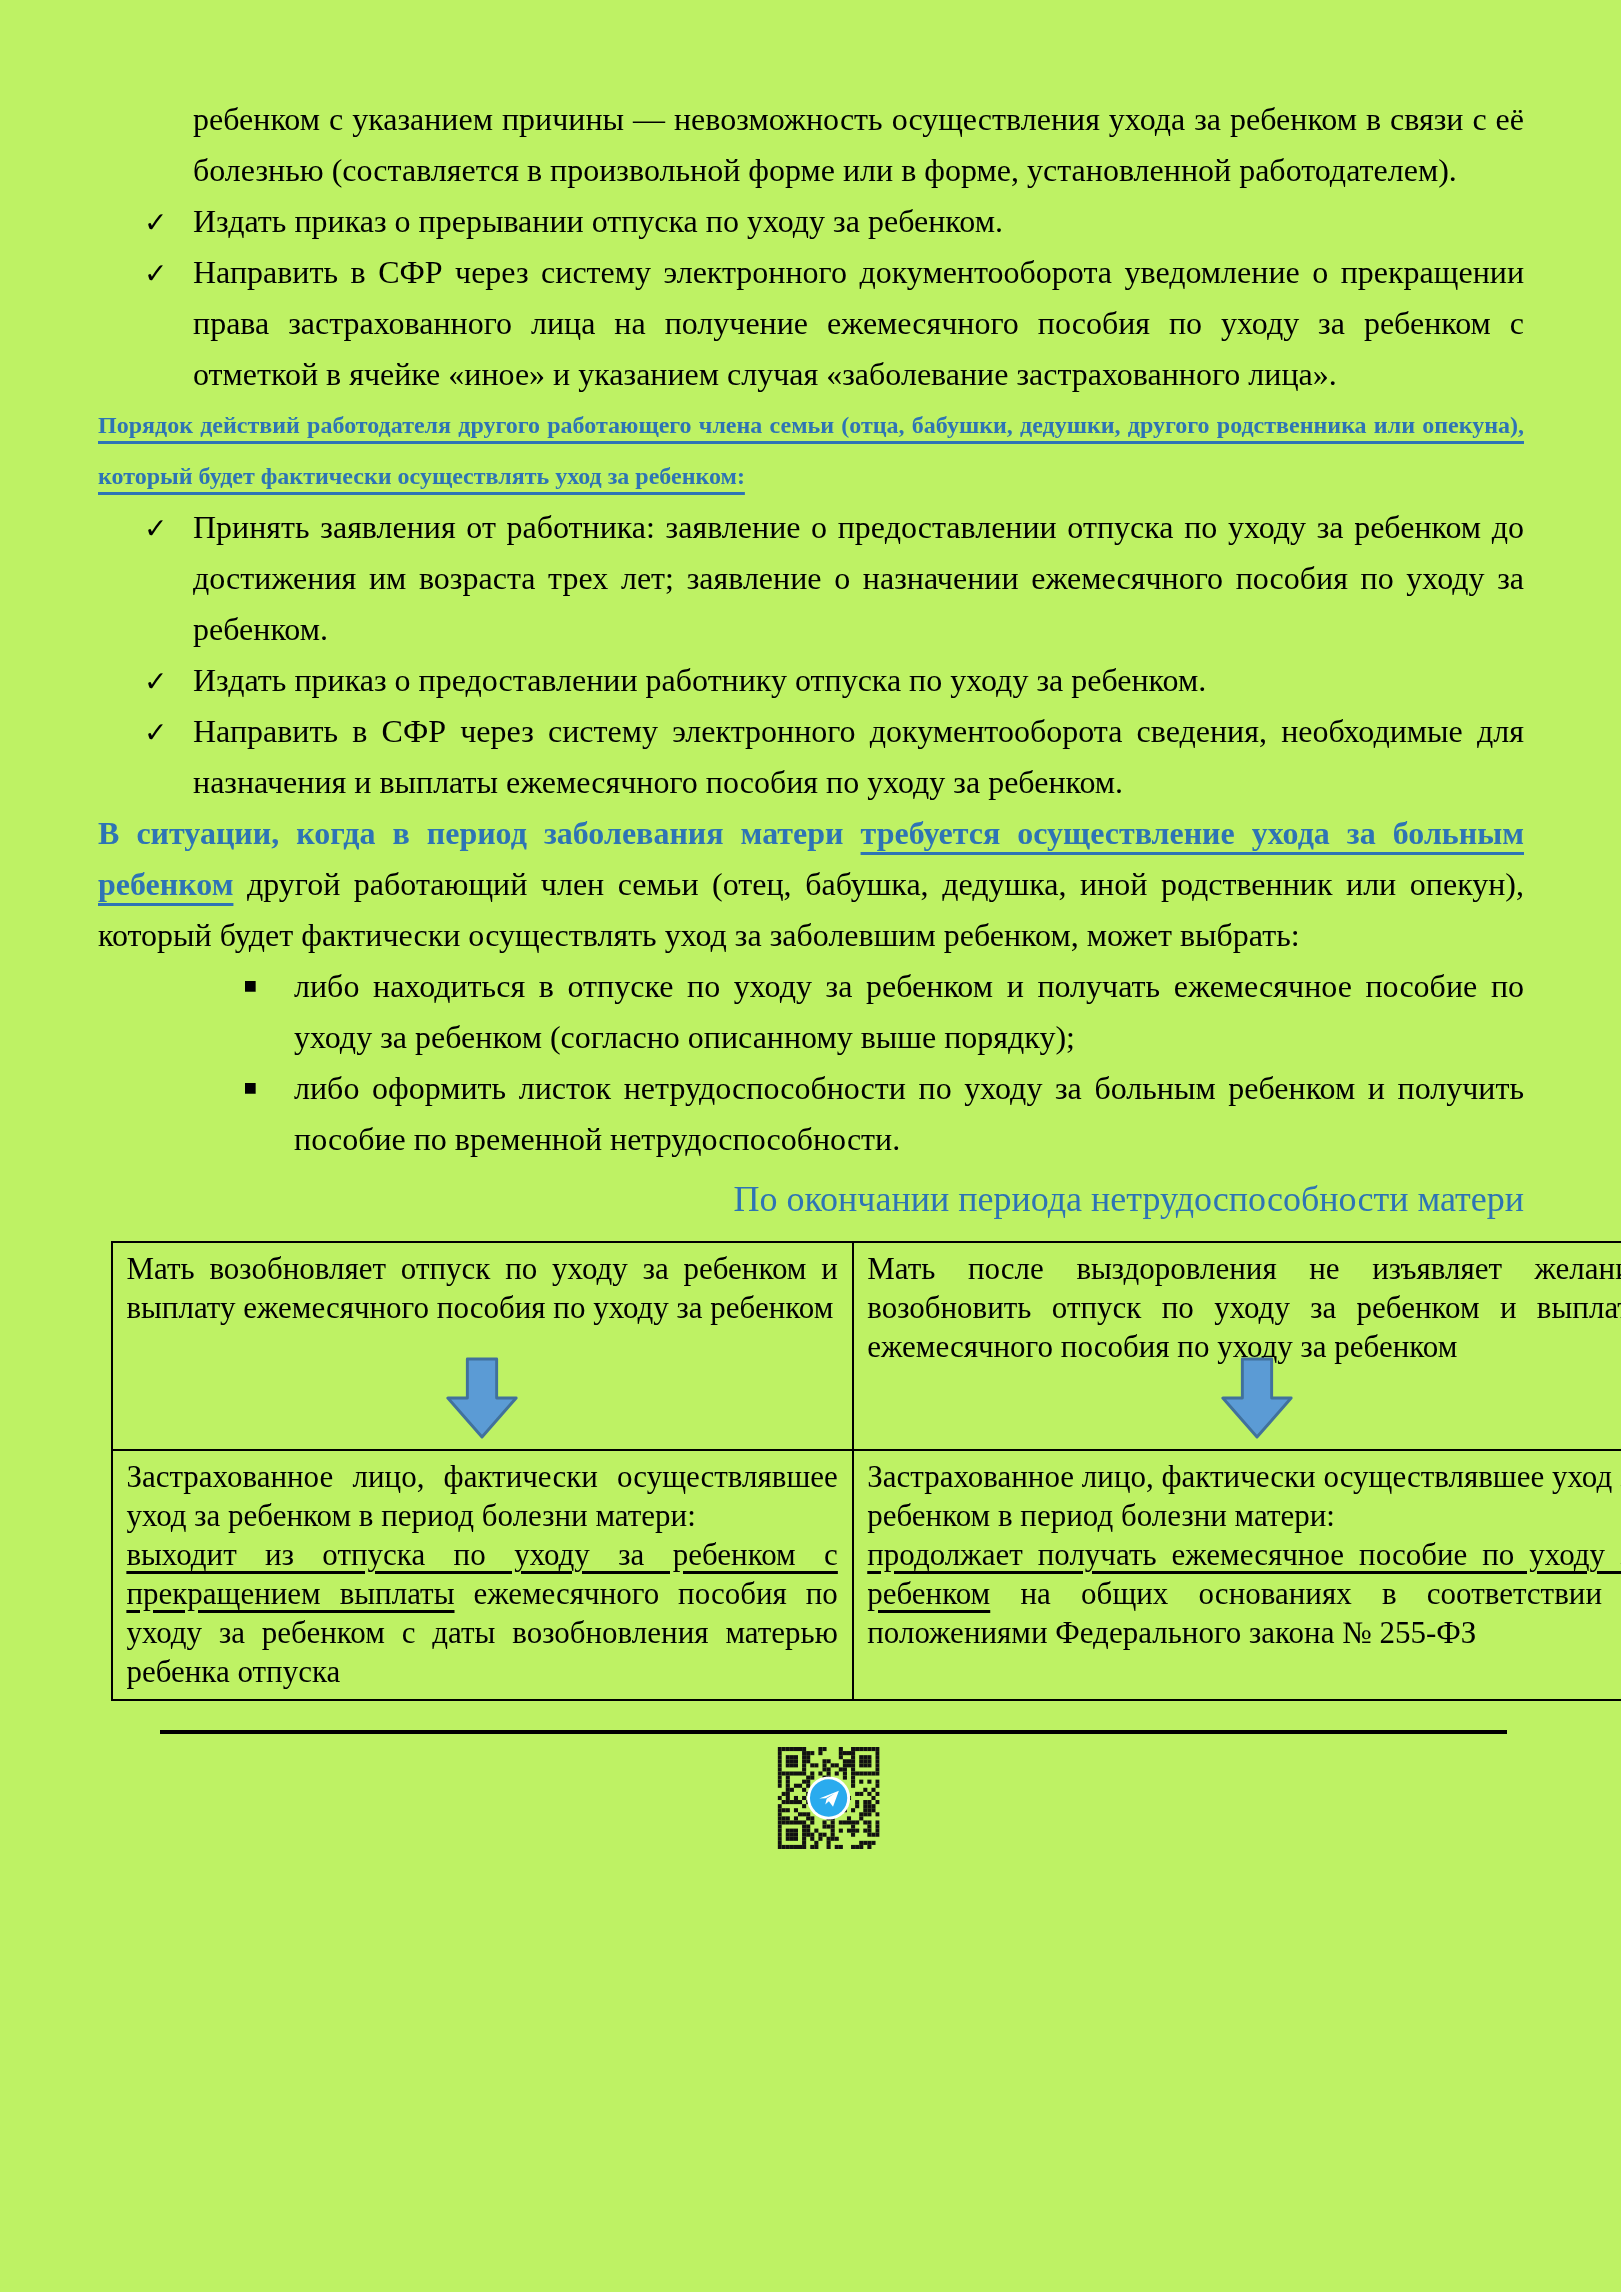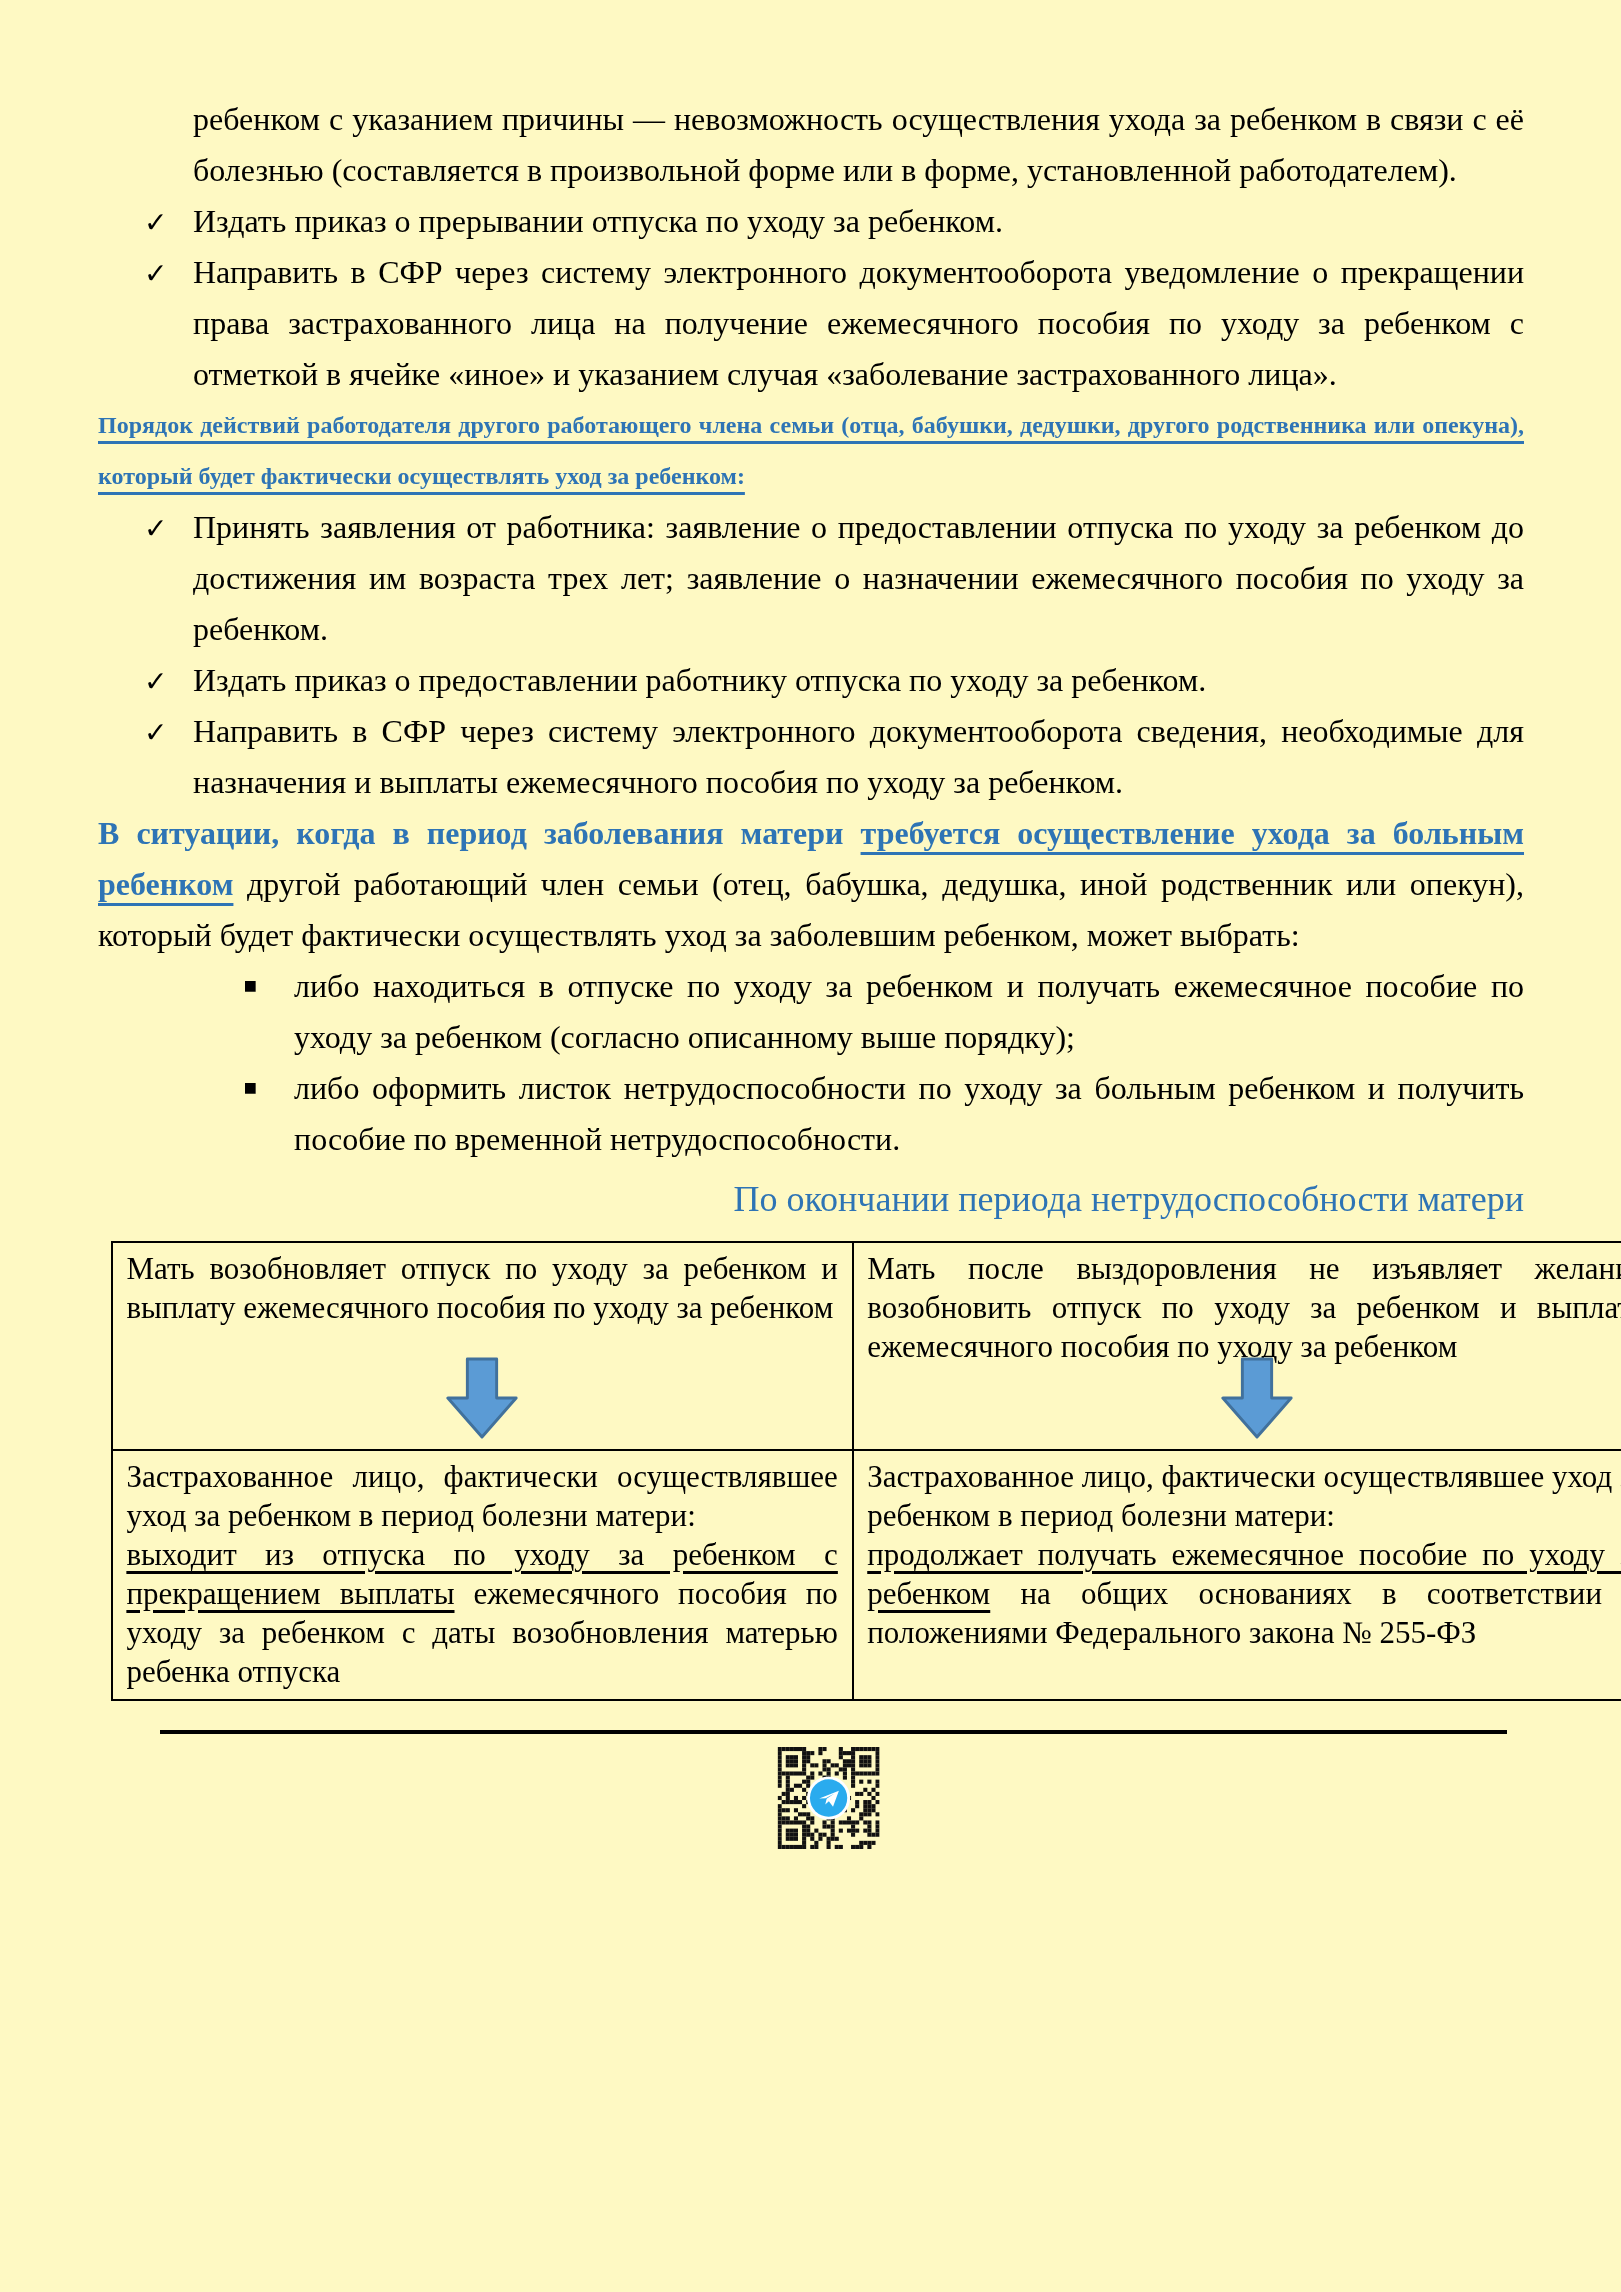--- a/index.html
+++ b/index.html
@@ -1,21 +1,21 @@
 <!DOCTYPE html>
 <html lang="ru" style="--blue: #2E74B5; --link: #1155CC;"><head>
 <meta charset="utf-8">
 <style>
   html,body{margin:0;padding:0;background:#ffffff;}
   .page{
     position:relative;
     width:1621px;height:2293px;
     box-sizing:border-box;
     padding:94px 97px 0 98px;
-    background:#fef9c3;
+    background:#bef264;
     font-family:"Liberation Serif","DejaVu Serif",serif;
     font-size:32px;line-height:51px;color:#000;
     overflow:hidden;
   }
   p{margin:0;}
   .just{text-align:justify;}
   .indent{margin-left:95px;}
   ul.marklist{margin:0;padding:0 0 0 95px;list-style:none;}
   ul.marklist li{position:relative;text-align:justify;}
   .check{

